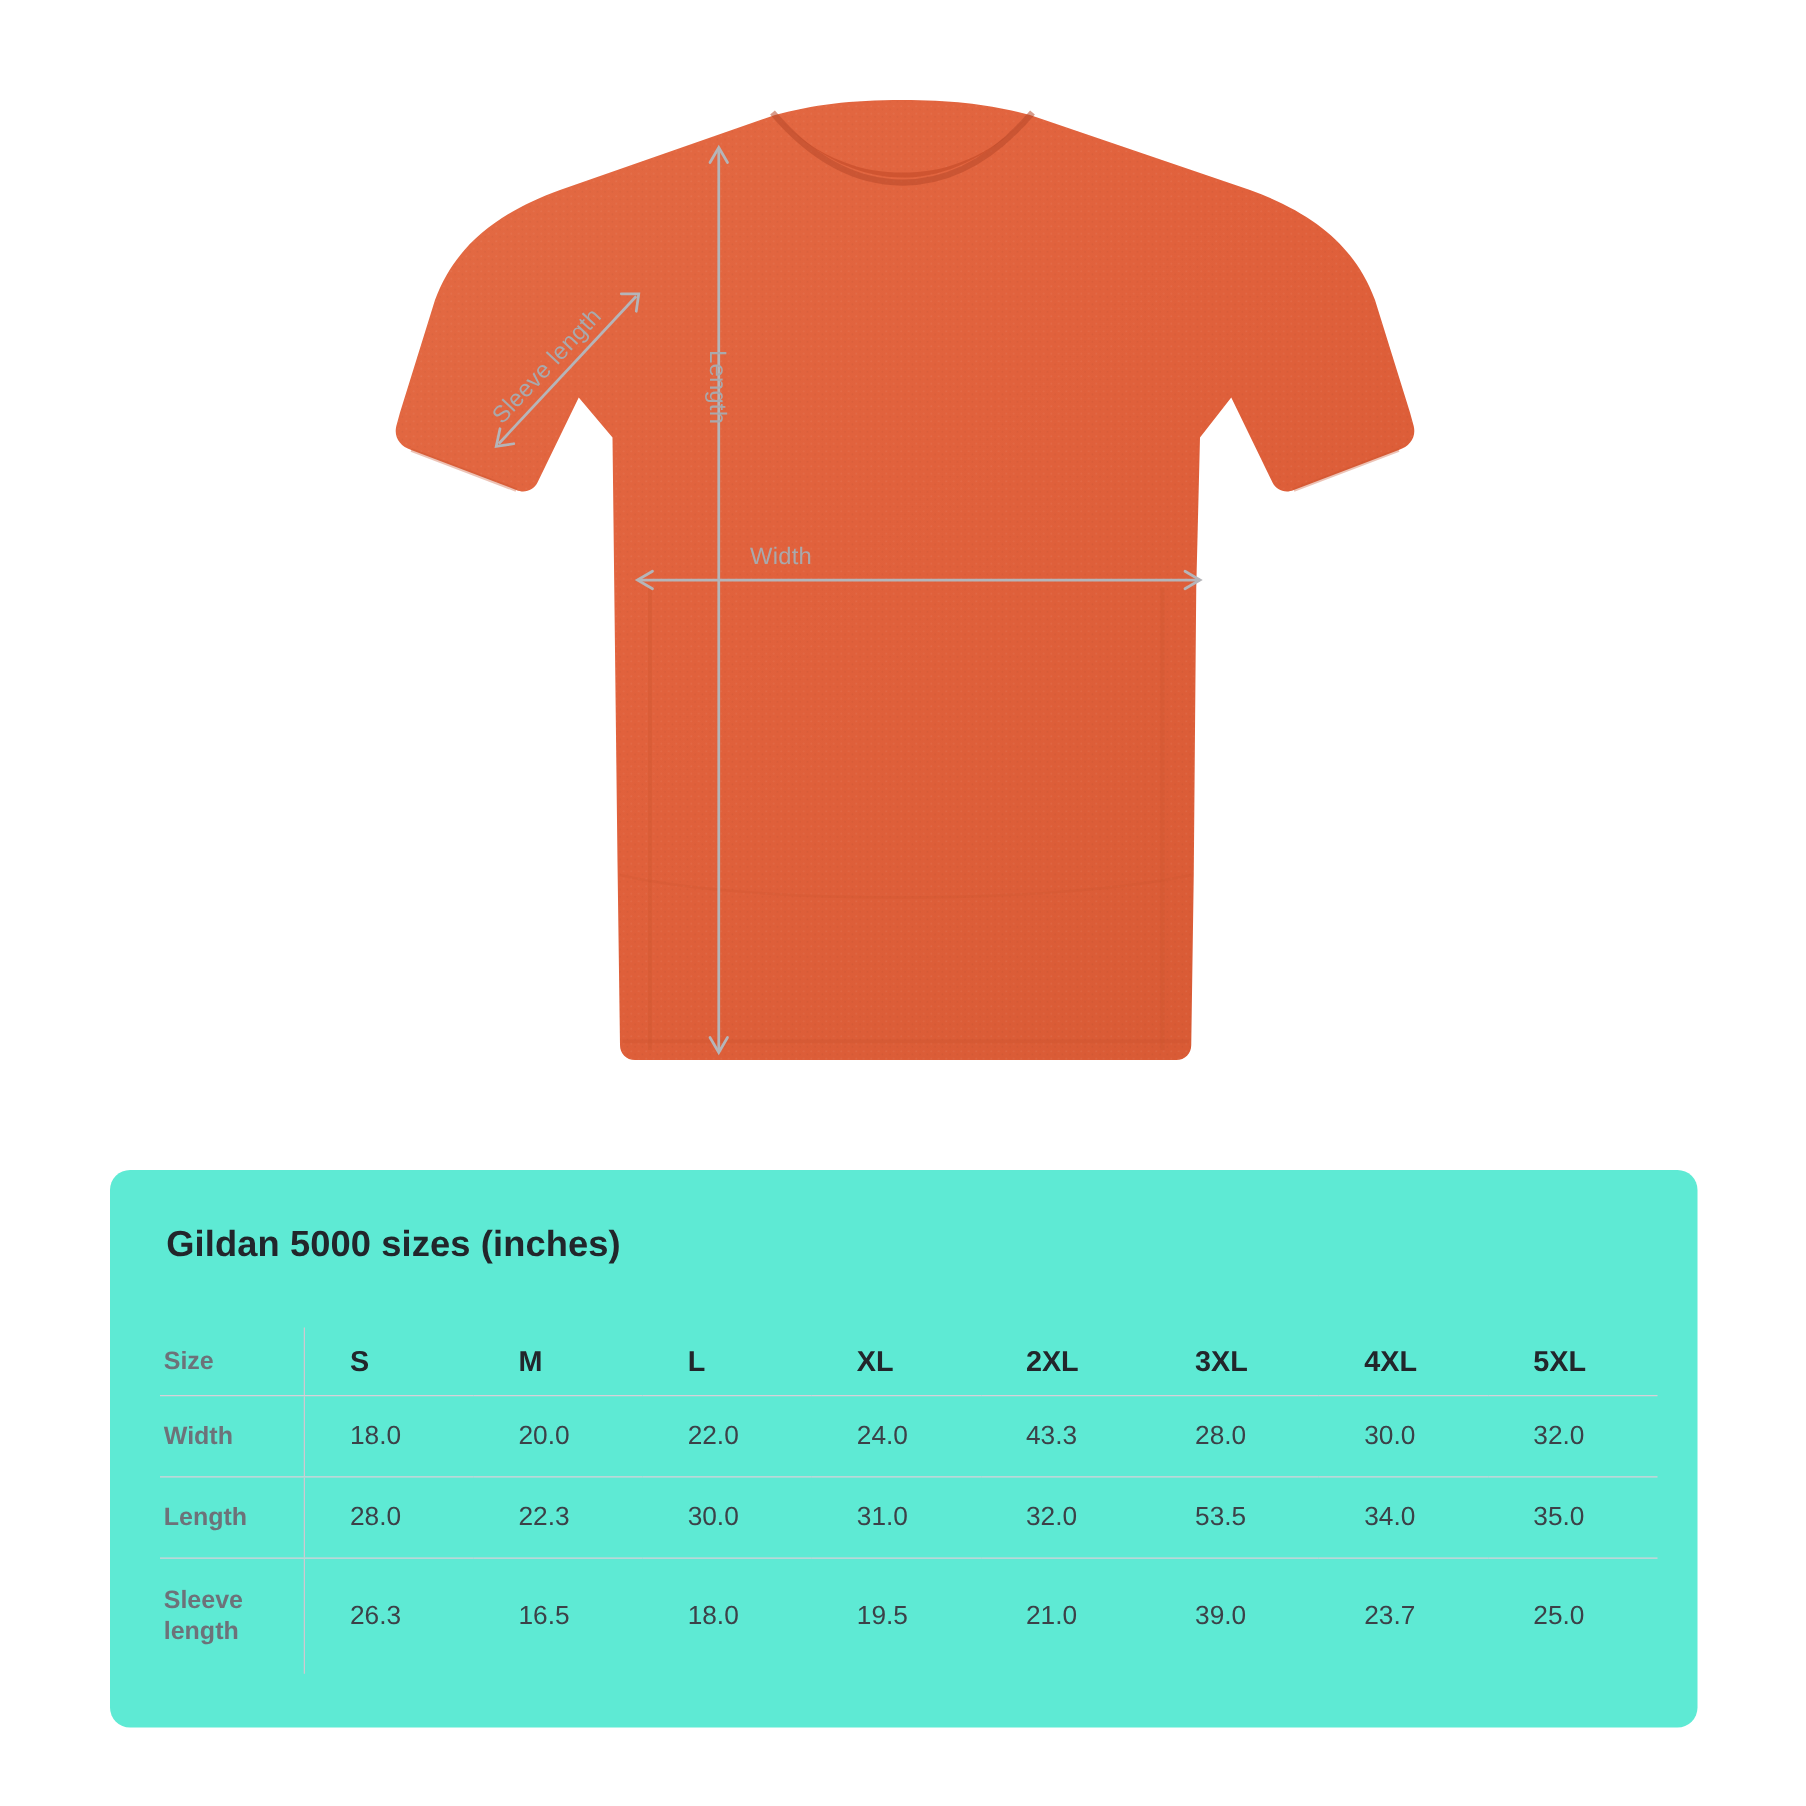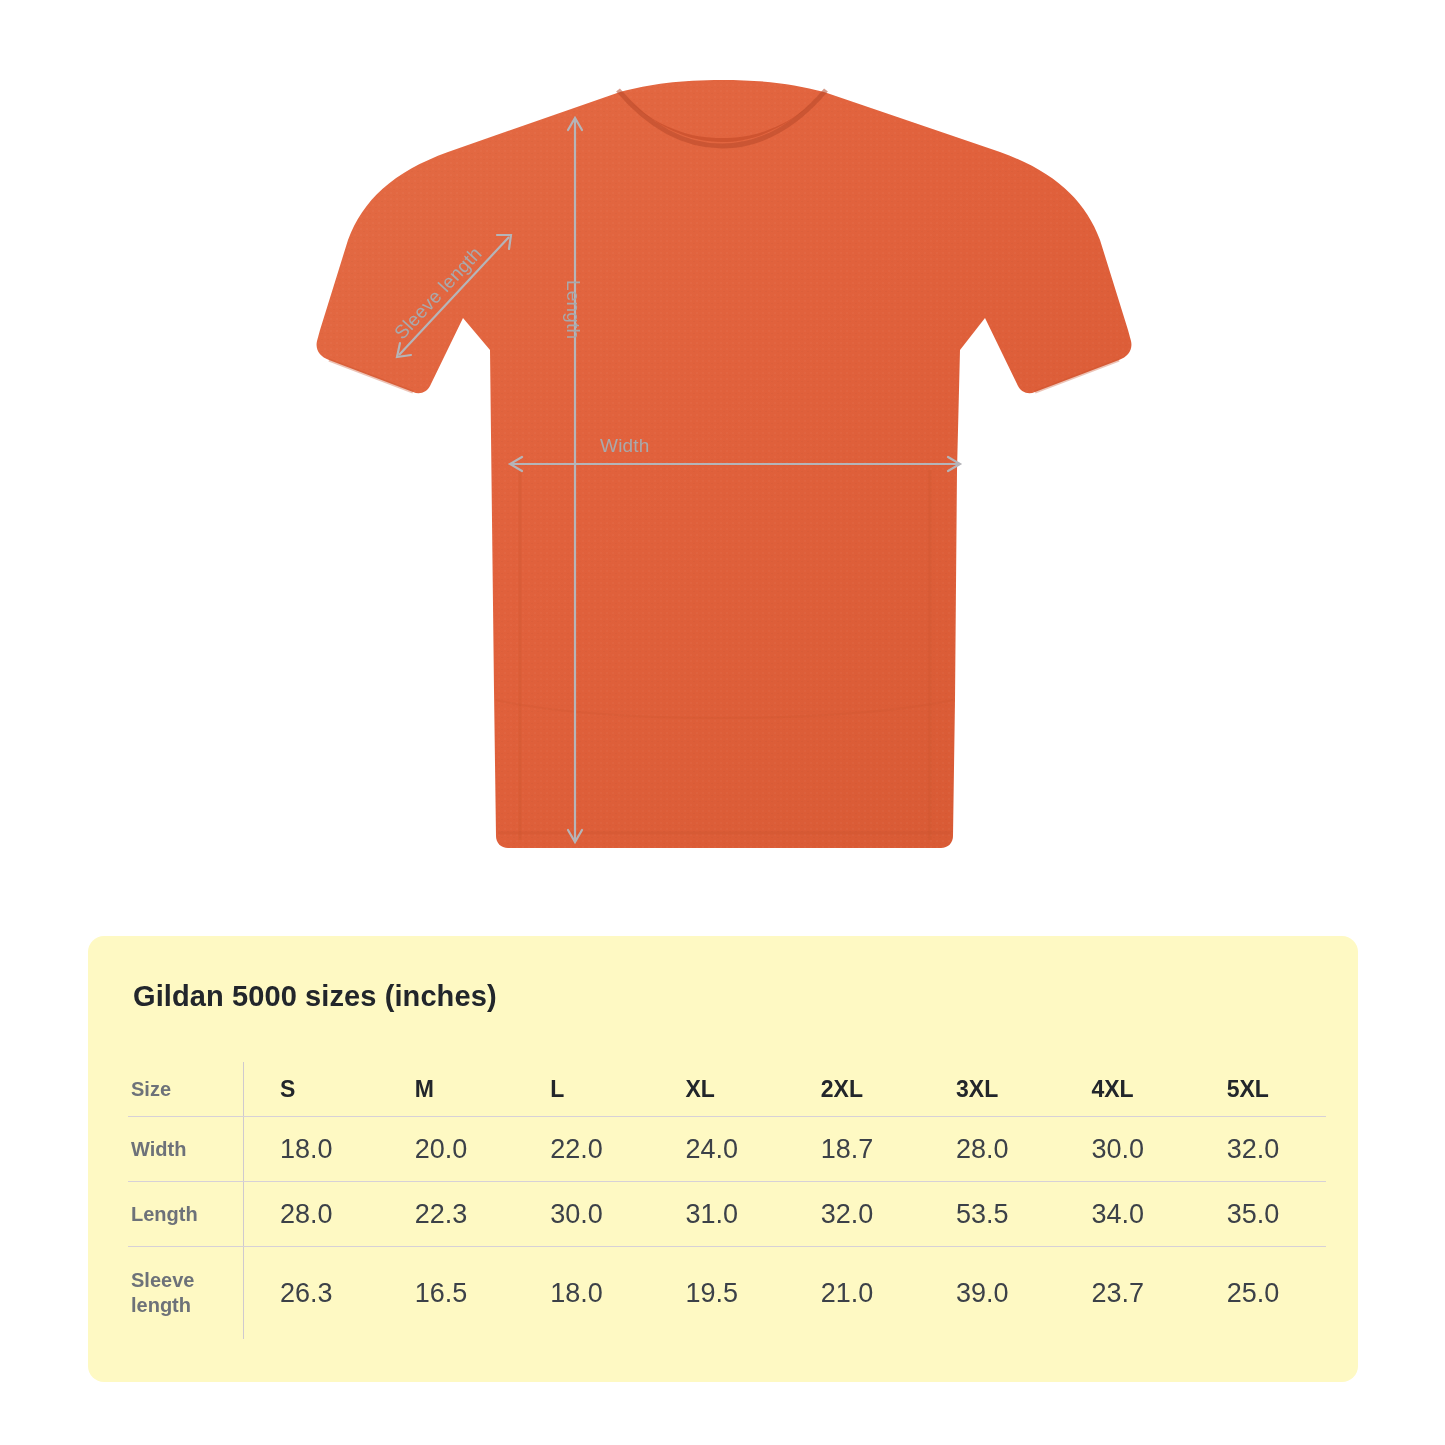--- a/index.html
+++ b/index.html
@@ -54,21 +54,21 @@
     transform-origin: left top;
   }
 
   
   #size-card {
     position: absolute;
     left: 88px;
     top: 936px;
     width: 1270px;
     height: 446px;
-    background: #fef9c3;
+    background: #5eead4;
     border-radius: 16px;
     box-sizing: border-box;
   }
   #size-title {
     position: absolute;
     left: 45px;
     top: 44px;
     font-size: 29px;
     font-weight: bold;
     color: #22262b;
@@ -81,21 +81,21 @@
     width: 1198px;
   }
   table#size-table {
     border-collapse: collapse;
     width: 1198px;
     table-layout: fixed;
   }
   table#size-table th,
   table#size-table td {
     text-align: left;
-    font-size: 27px;
+    font-size: 21px;
     color: #3c4148;
     padding: 0;
     vertical-align: middle;
     font-weight: normal;
   }
   table#size-table th.rowhead,
   table#size-table td.rowhead {
     color: #6d7279;
     font-weight: bold;
     font-size: 20px;
@@ -260,21 +260,21 @@
           <th class="sizecell cellpad">5XL</th>
         </tr>
       </thead>
       <tbody>
         <tr class="hline-below">
           <td class="rowhead">Width</td>
           <td class="vline cellpad">18.0</td>
           <td class="cellpad">20.0</td>
           <td class="cellpad">22.0</td>
           <td class="cellpad">24.0</td>
-          <td class="cellpad">18.7</td>
+          <td class="cellpad">43.3</td>
           <td class="cellpad">28.0</td>
           <td class="cellpad">30.0</td>
           <td class="cellpad">32.0</td>
         </tr>
         <tr class="hline-below">
           <td class="rowhead">Length</td>
           <td class="vline cellpad">28.0</td>
           <td class="cellpad">22.3</td>
           <td class="cellpad">30.0</td>
           <td class="cellpad">31.0</td>

